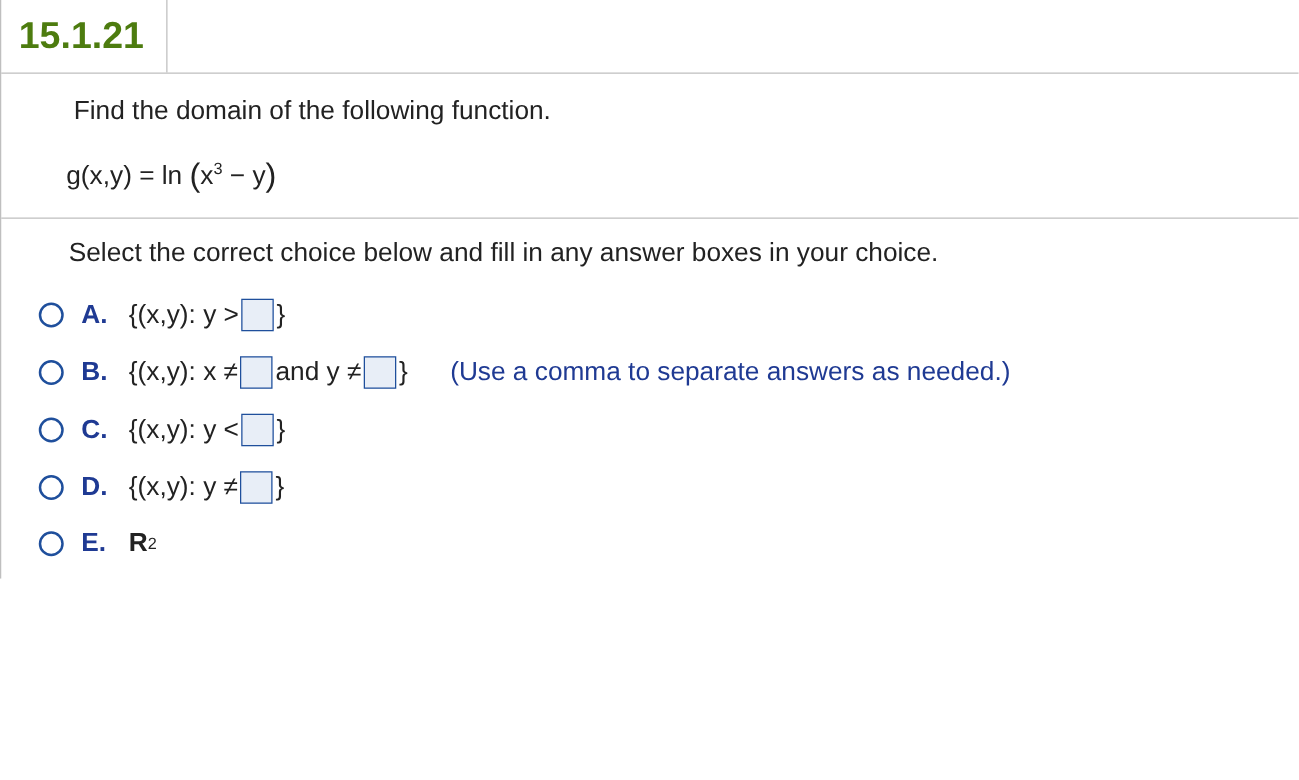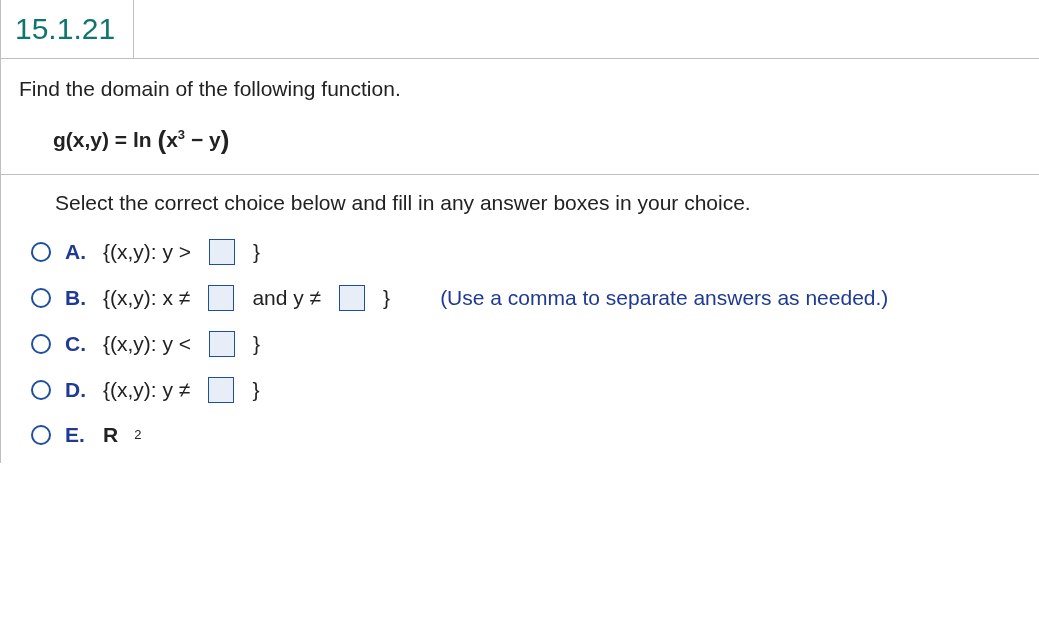--- a/index.html
+++ b/index.html
@@ -14,36 +14,36 @@
   .outer {
     border-left: 1px solid #bfbfbf;
   }
   .qnum-row {
     display: flex;
     border-bottom: 1px solid #bfbfbf;
   }
   .qnum {
     padding: 12px 18px 12px 14px;
     font-size: 30px;
-    color: #0f766e;
+    color: #4d7c0f;
     border-right: 1px solid #bfbfbf;
-    font-weight: 400;
+    font-weight: 700;
   }
   .prompt-block {
     padding: 18px 18px 10px 18px;
     border-bottom: 1px solid #bfbfbf;
   }
   .prompt-text {
     margin-bottom: 22px;
+    margin-left: 40px;
   }
   .eqn {
     padding-left: 34px;
     margin-bottom: 10px;
     font-size: 21px;
-    font-weight: bold;
   }
   .eqn .paren { font-size: 26px; display:inline-block; transform: translateY(2px); }
   .eqn sup { font-size: 13px; vertical-align: super; line-height:0;}
   .instr-block {
     padding: 16px 18px 6px 18px;
     margin-left: 36px;
   }
   .choices {
     padding: 18px 20px 10px 30px;
   }
@@ -65,21 +65,21 @@
     font-weight: bold;
     color: #1f3a93;
     margin-right: 14px;
     white-space: nowrap;
     min-width: 24px;
   }
   .choice-content {
     display: flex;
     align-items: center;
     flex-wrap: wrap;
-    gap: 16px;
+    gap: 0;
     color: #222;
   }
   .answer-box {
     display: inline-block;
     width: 26px;
     height: 26px;
     border: 1px solid #1f4f9c;
     background: #e8eef7;
     vertical-align: middle;
     margin: 0 2px;

